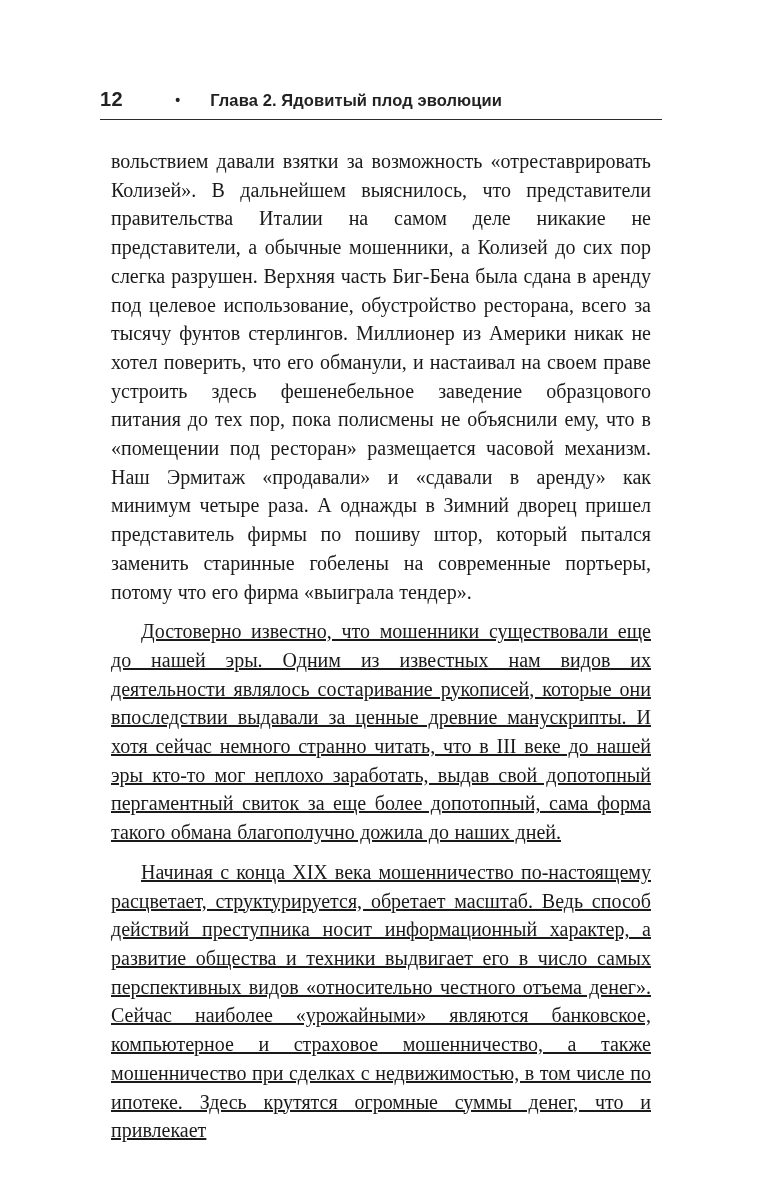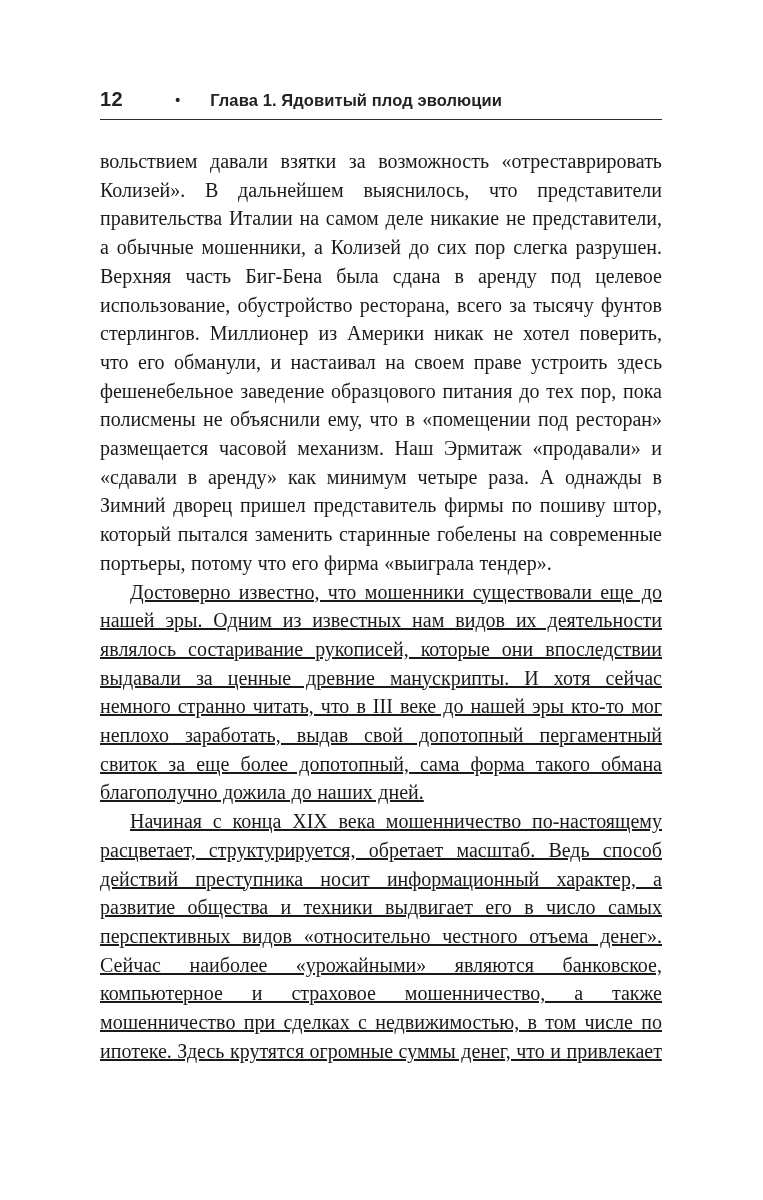--- a/index.html
+++ b/index.html
@@ -51,36 +51,36 @@
   .body-text {
     margin-top: 27px;
     font-size: 20px;
     line-height: 28.7px;
     text-align: justify;
     hyphens: auto;
     -webkit-hyphens: auto;
     word-spacing: 0.5px;
   }
   .body-text p {
-    margin: 0;
+    margin: 11px;
   }
   .body-text p.indent {
     text-indent: 30px;
     text-decoration: underline;
   }
 </style>
 </head>
 <body>
 
 <div class="page">
 
   <div class="running-header">
     <span class="page-number">12</span>
     <span class="header-bullet">•</span>
-    <span class="chapter-title">Глава 1. Ядовитый плод эволюции</span>
+    <span class="chapter-title">Глава 2. Ядовитый плод эволюции</span>
   </div>
 
   <hr class="header-rule">
 
   <div class="body-text">
     <p>вольствием давали взятки за возможность «отреставрировать Колизей». В дальнейшем выяснилось, что представители правительства Италии на самом деле никакие не представители, а обычные мошенники, а Колизей до сих пор слегка разрушен. Верхняя часть Биг-Бена была сдана в аренду под целевое использование, обустройство ресторана, всего за тысячу фунтов стерлингов. Миллионер из Америки никак не хотел поверить, что его обманули, и настаивал на своем праве устроить здесь фешенебельное заведение образцового питания до тех пор, пока полисмены не объяснили ему, что в «помещении под ресторан» размещается часовой механизм. Наш Эрмитаж «продавали» и «сдавали в аренду» как минимум четыре раза. А однажды в Зимний дворец пришел представитель фирмы по пошиву штор, который пытался заменить старинные гобелены на современные портьеры, потому что его фирма «выиграла тендер».</p>
     <p class="indent">Достоверно известно, что мошенники существовали еще до нашей эры. Одним из известных нам видов их деятельности являлось состаривание рукописей, которые они впоследствии выдавали за ценные древние манускрипты. И хотя сейчас немного странно читать, что в III веке до нашей эры кто-то мог неплохо заработать, выдав свой допотопный пергаментный свиток за еще более допотопный, сама форма такого обмана благополучно дожила до наших дней.</p>
     <p class="indent">Начиная с конца XIX века мошенничество по-настоящему расцветает, структурируется, обретает масштаб. Ведь способ действий преступника носит информационный характер, а развитие общества и техники выдвигает его в число самых перспективных видов «относительно честного отъема денег». Сейчас наиболее «урожайными» являются банковское, компьютерное и страховое мошенничество, а также мошенничество при сделках с недвижимостью, в том числе по ипотеке. Здесь крутятся огромные суммы денег, что и привлекает</p>
   </div>
 

